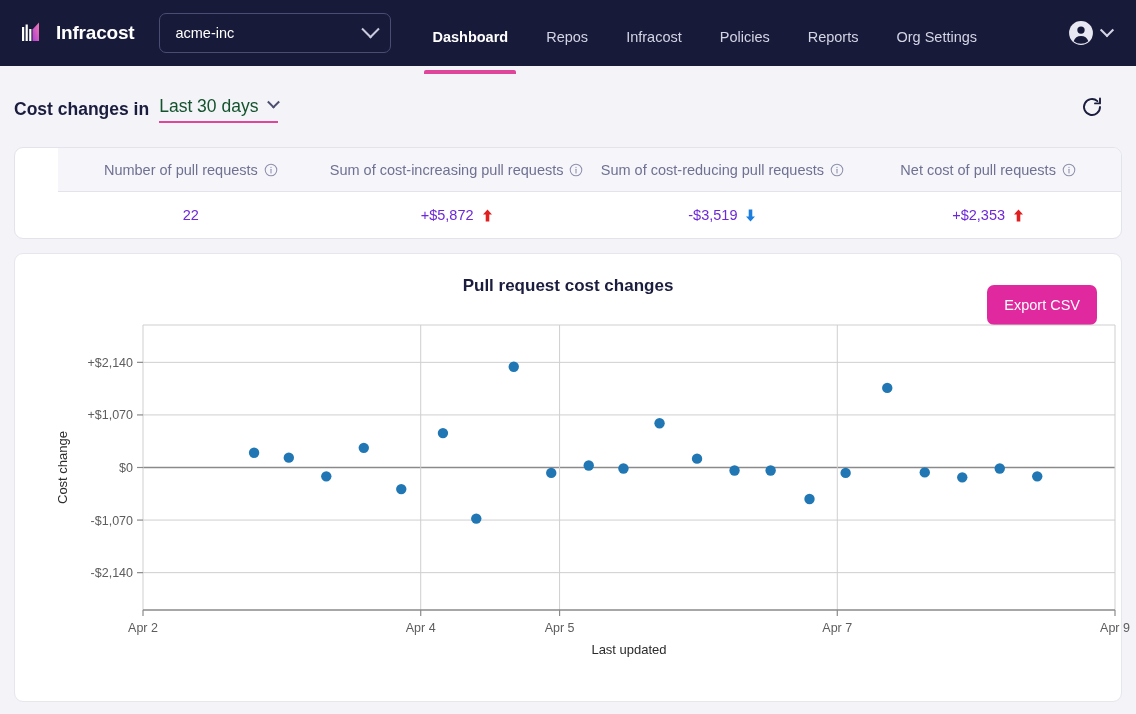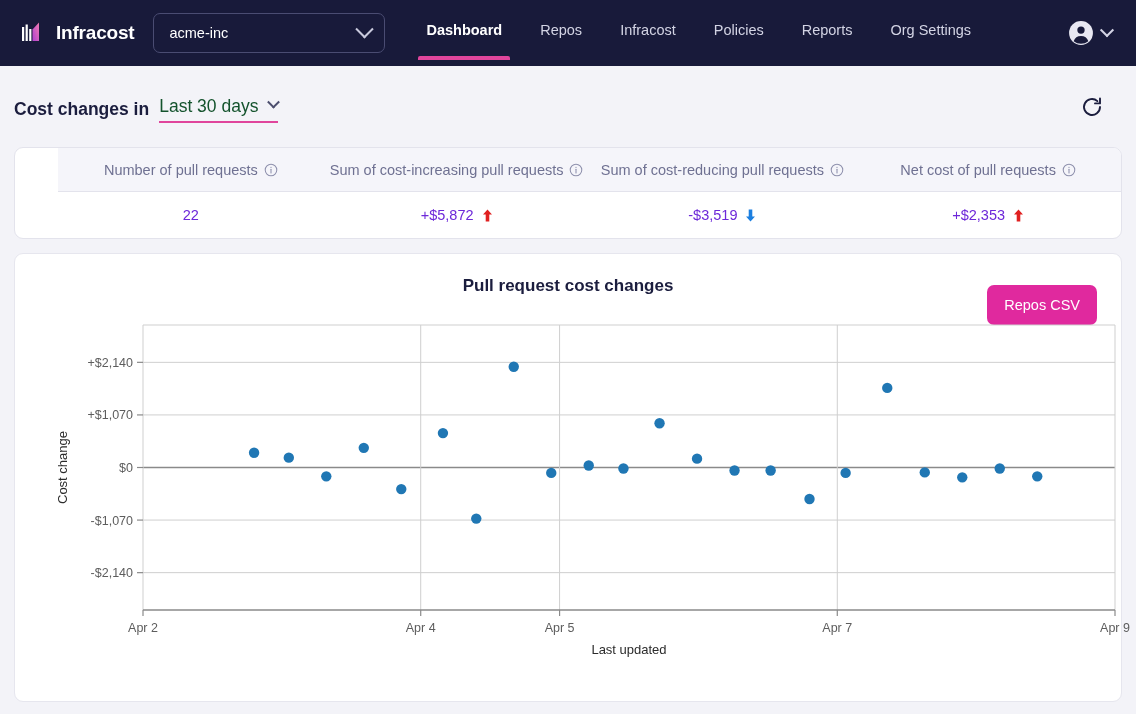--- a/index.html
+++ b/index.html
@@ -17,40 +17,40 @@
     display: flex; align-items: center;
     padding: 0 14px;
   }
   .brand { display: flex; align-items: center; gap: 9px; padding-left: 7px; justify-content: center; }
   .brand-mark { width: 26px; height: 26px; display: block; }
   .brand-name {
     color: #ffffff; font-size: 19px; font-weight: bold;
     letter-spacing: -0.2px;
   }
   .org-select {
-    margin-left: 19px;
+    margin-left: 25px;
     width: 232px; height: 40px;
     border: 1px solid #4a4c72;
     border-radius: 7px;
     display: flex; align-items: center;
     padding: 0 13px 0 15px;
     color: #ffffff; font-size: 14.5px;
     cursor: pointer;
   }
   .org-select .org-label { flex: 1; }
   .chev {
     width: 13px; height: 13px;
     border-right: 2px solid #c9cadd;
     border-bottom: 2px solid #c9cadd;
     transform: rotate(45deg) translate(-3px,-3px);
   }
   .navlinks { display: flex; align-items: stretch; height: 66px; margin-left: 22px; }
   .navlink {
     display: flex; align-items: center;
-    padding: 0 19px; height: 60px;
+    padding: 0 19px; height: 74px;
     color: #d3d4e4; font-size: 14.5px;
     position: relative; cursor: pointer;
     white-space: nowrap;
   }
   .navlink.active { color: #ffffff; font-weight: bold; }
   .navlink.active::after {
     content: ""; position: absolute;
     left: 11px; right: 11px; bottom: 0; height: 4px;
     background: #e0459c; border-radius: 2px 2px 0 0;
   }
@@ -282,21 +282,21 @@
         <svg class="arrow-up" width="11" height="13" viewBox="0 0 11 13">
             <path d="M5.5 0.5 10 5.5H7.3v7H3.7v-7H1Z" fill="#e02020"></path>
           </svg>
       </span>
     </div>
   </div>
 </div>
 
 <div class="chart-card">
   <div class="chart-title">Pull request cost changes</div>
-  <button class="export-btn">Repos CSV</button>
+  <button class="export-btn">Export CSV</button>
 
   <div class="plot-wrap">
     <svg class="plot-svg" id="plot" width="1134" height="380" viewBox="0 0 1134 380">
         <line x1="128" x2="1100" y1="42.34482758620692" y2="42.34482758620692" stroke="#cfcfcf" stroke-width="1"></line>
         <line x1="128" x2="1100" y1="94.92241379310346" y2="94.92241379310346" stroke="#cfcfcf" stroke-width="1"></line>
         <line x1="128" x2="1100" y1="147.5" y2="147.5" stroke="#8a8a8a" stroke-width="1.6"></line>
         <line x1="128" x2="1100" y1="200.07758620689654" y2="200.07758620689654" stroke="#cfcfcf" stroke-width="1"></line>
         <line x1="128" x2="1100" y1="252.6551724137931" y2="252.6551724137931" stroke="#cfcfcf" stroke-width="1"></line>
         <line x1="128" x2="128" y1="5" y2="290" stroke="#cfcfcf" stroke-width="1"></line>
         <line x1="405.7142857142857" x2="405.7142857142857" y1="5" y2="290" stroke="#cfcfcf" stroke-width="1"></line>

